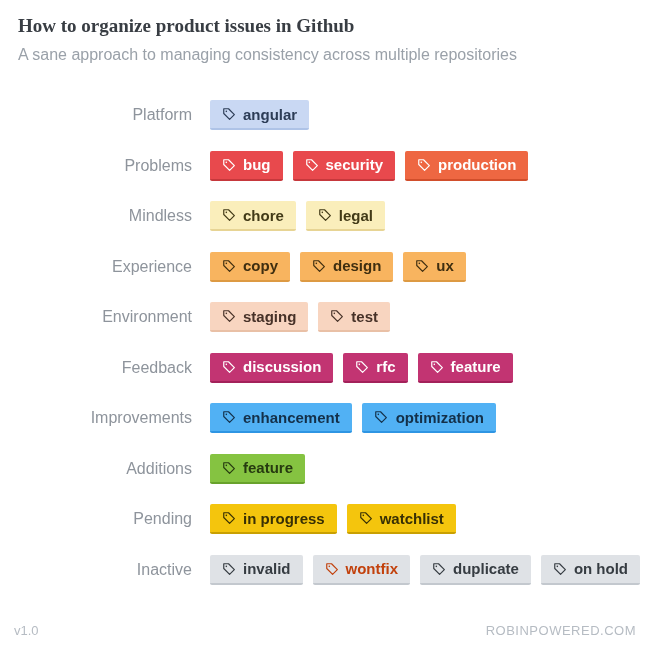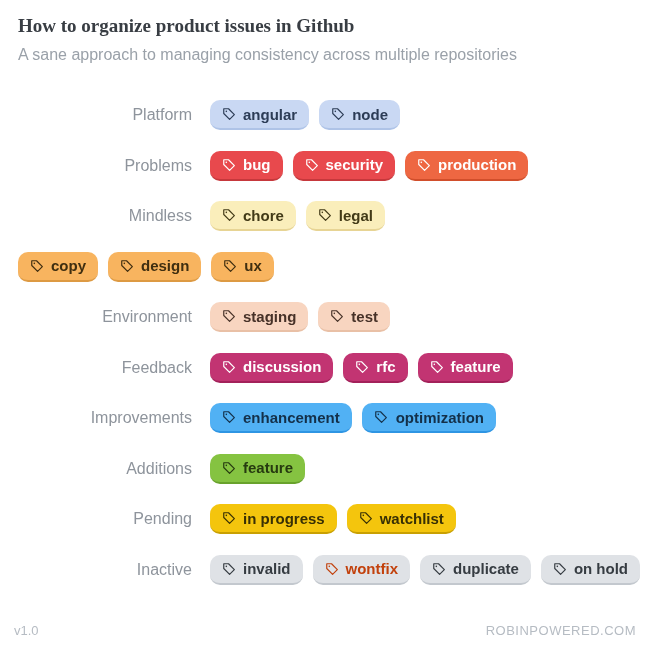--- a/index.html
+++ b/index.html
@@ -9,21 +9,21 @@
   .header{position:absolute;top:14px;left:18px;right:18px;}
   .title{font-size:19px;font-weight:700;color:#383d43;line-height:1.3;font-family:Liberation Serif, serif;}
   .subtitle{font-size:16px;color:#9aa1a9;margin-top:6px;line-height:1.3;}
 
   .rows{position:absolute;top:90px;left:0;width:100%;}
   .tag-row{display:flex;align-items:center;height:50.5px;}
   .row-label{flex:0 0 192px;width:192px;text-align:right;font-size:16px;color:#8e949c;}
   .badges{display:flex;align-items:center;gap:10px;margin-left:18px;}
 
   .badge{display:inline-flex;align-items:center;gap:7px;height:28px;padding:0 12px;
-         border-radius:10px;border-bottom:2px solid transparent;
+         border-radius:2px;border-bottom:2px solid transparent;
          font-size:15px;font-weight:700;white-space:nowrap;box-sizing:content-box;}
   .tag-icon{display:inline-flex;width:14px;height:14px;flex:0 0 14px;}
   .tag-icon svg{width:14px;height:14px;display:block;}
 
   .footer{position:absolute;left:14px;right:14px;bottom:12px;display:flex;
           justify-content:space-between;align-items:baseline;
           font-size:13px;color:#b6bcc3;}
   .footer .site{letter-spacing:0.5px;}
 </style>
 </head>
@@ -42,29 +42,20 @@
         <div class="badges">
           <span class="badge" style="background: rgb(201, 216, 243); border-bottom-color: rgb(174, 195, 231); color: rgb(44, 60, 86);">
             <span class="tag-icon">
               <svg viewBox="0 0 24 24" fill="none" stroke="currentColor" stroke-width="2" stroke-linejoin="round" stroke-linecap="round">
                 <path d="M3 3h8.2L21.2 13 13 21.2 3 11.2V3z"></path>
                 <circle cx="7.4" cy="7.4" r="1.4" fill="currentColor" stroke="none"></circle>
               </svg>
             </span>
             <span class="badge-label">angular</span>
           </span>
-          <span class="badge" style="background: rgb(201, 216, 243); border-bottom-color: rgb(174, 195, 231); color: rgb(44, 60, 86);">
-            <span class="tag-icon">
-              <svg viewBox="0 0 24 24" fill="none" stroke="currentColor" stroke-width="2" stroke-linejoin="round" stroke-linecap="round">
-                <path d="M3 3h8.2L21.2 13 13 21.2 3 11.2V3z"></path>
-                <circle cx="7.4" cy="7.4" r="1.4" fill="currentColor" stroke="none"></circle>
-              </svg>
-            </span>
-            <span class="badge-label">node</span>
-          </span>
         </div>
       </div>
       <div class="tag-row">
         <div class="row-label">Problems</div>
         <div class="badges">
           <span class="badge" style="background: rgb(232, 73, 77); border-bottom-color: rgb(198, 56, 60); color: rgb(255, 255, 255); justify-content: flex-end;">
             <span class="tag-icon">
               <svg viewBox="0 0 24 24" fill="none" stroke="currentColor" stroke-width="2" stroke-linejoin="round" stroke-linecap="round">
                 <path d="M3 3h8.2L21.2 13 13 21.2 3 11.2V3z"></path>
                 <circle cx="7.4" cy="7.4" r="1.4" fill="currentColor" stroke="none"></circle>
@@ -109,20 +100,21 @@
               <svg viewBox="0 0 24 24" fill="none" stroke="currentColor" stroke-width="2" stroke-linejoin="round" stroke-linecap="round">
                 <path d="M3 3h8.2L21.2 13 13 21.2 3 11.2V3z"></path>
                 <circle cx="7.4" cy="7.4" r="1.4" fill="currentColor" stroke="none"></circle>
               </svg>
             </span>
             <span class="badge-label">legal</span>
           </span>
         </div>
       </div>
       <div class="tag-row">
+        <div class="row-label">Experience</div>
         <div class="badges">
           <span class="badge" style="background: rgb(248, 180, 95); border-bottom-color: rgb(221, 154, 67); color: rgb(63, 46, 16);">
             <span class="tag-icon">
               <svg viewBox="0 0 24 24" fill="none" stroke="currentColor" stroke-width="2" stroke-linejoin="round" stroke-linecap="round">
                 <path d="M3 3h8.2L21.2 13 13 21.2 3 11.2V3z"></path>
                 <circle cx="7.4" cy="7.4" r="1.4" fill="currentColor" stroke="none"></circle>
               </svg>
             </span>
             <span class="badge-label">copy</span>
           </span>

